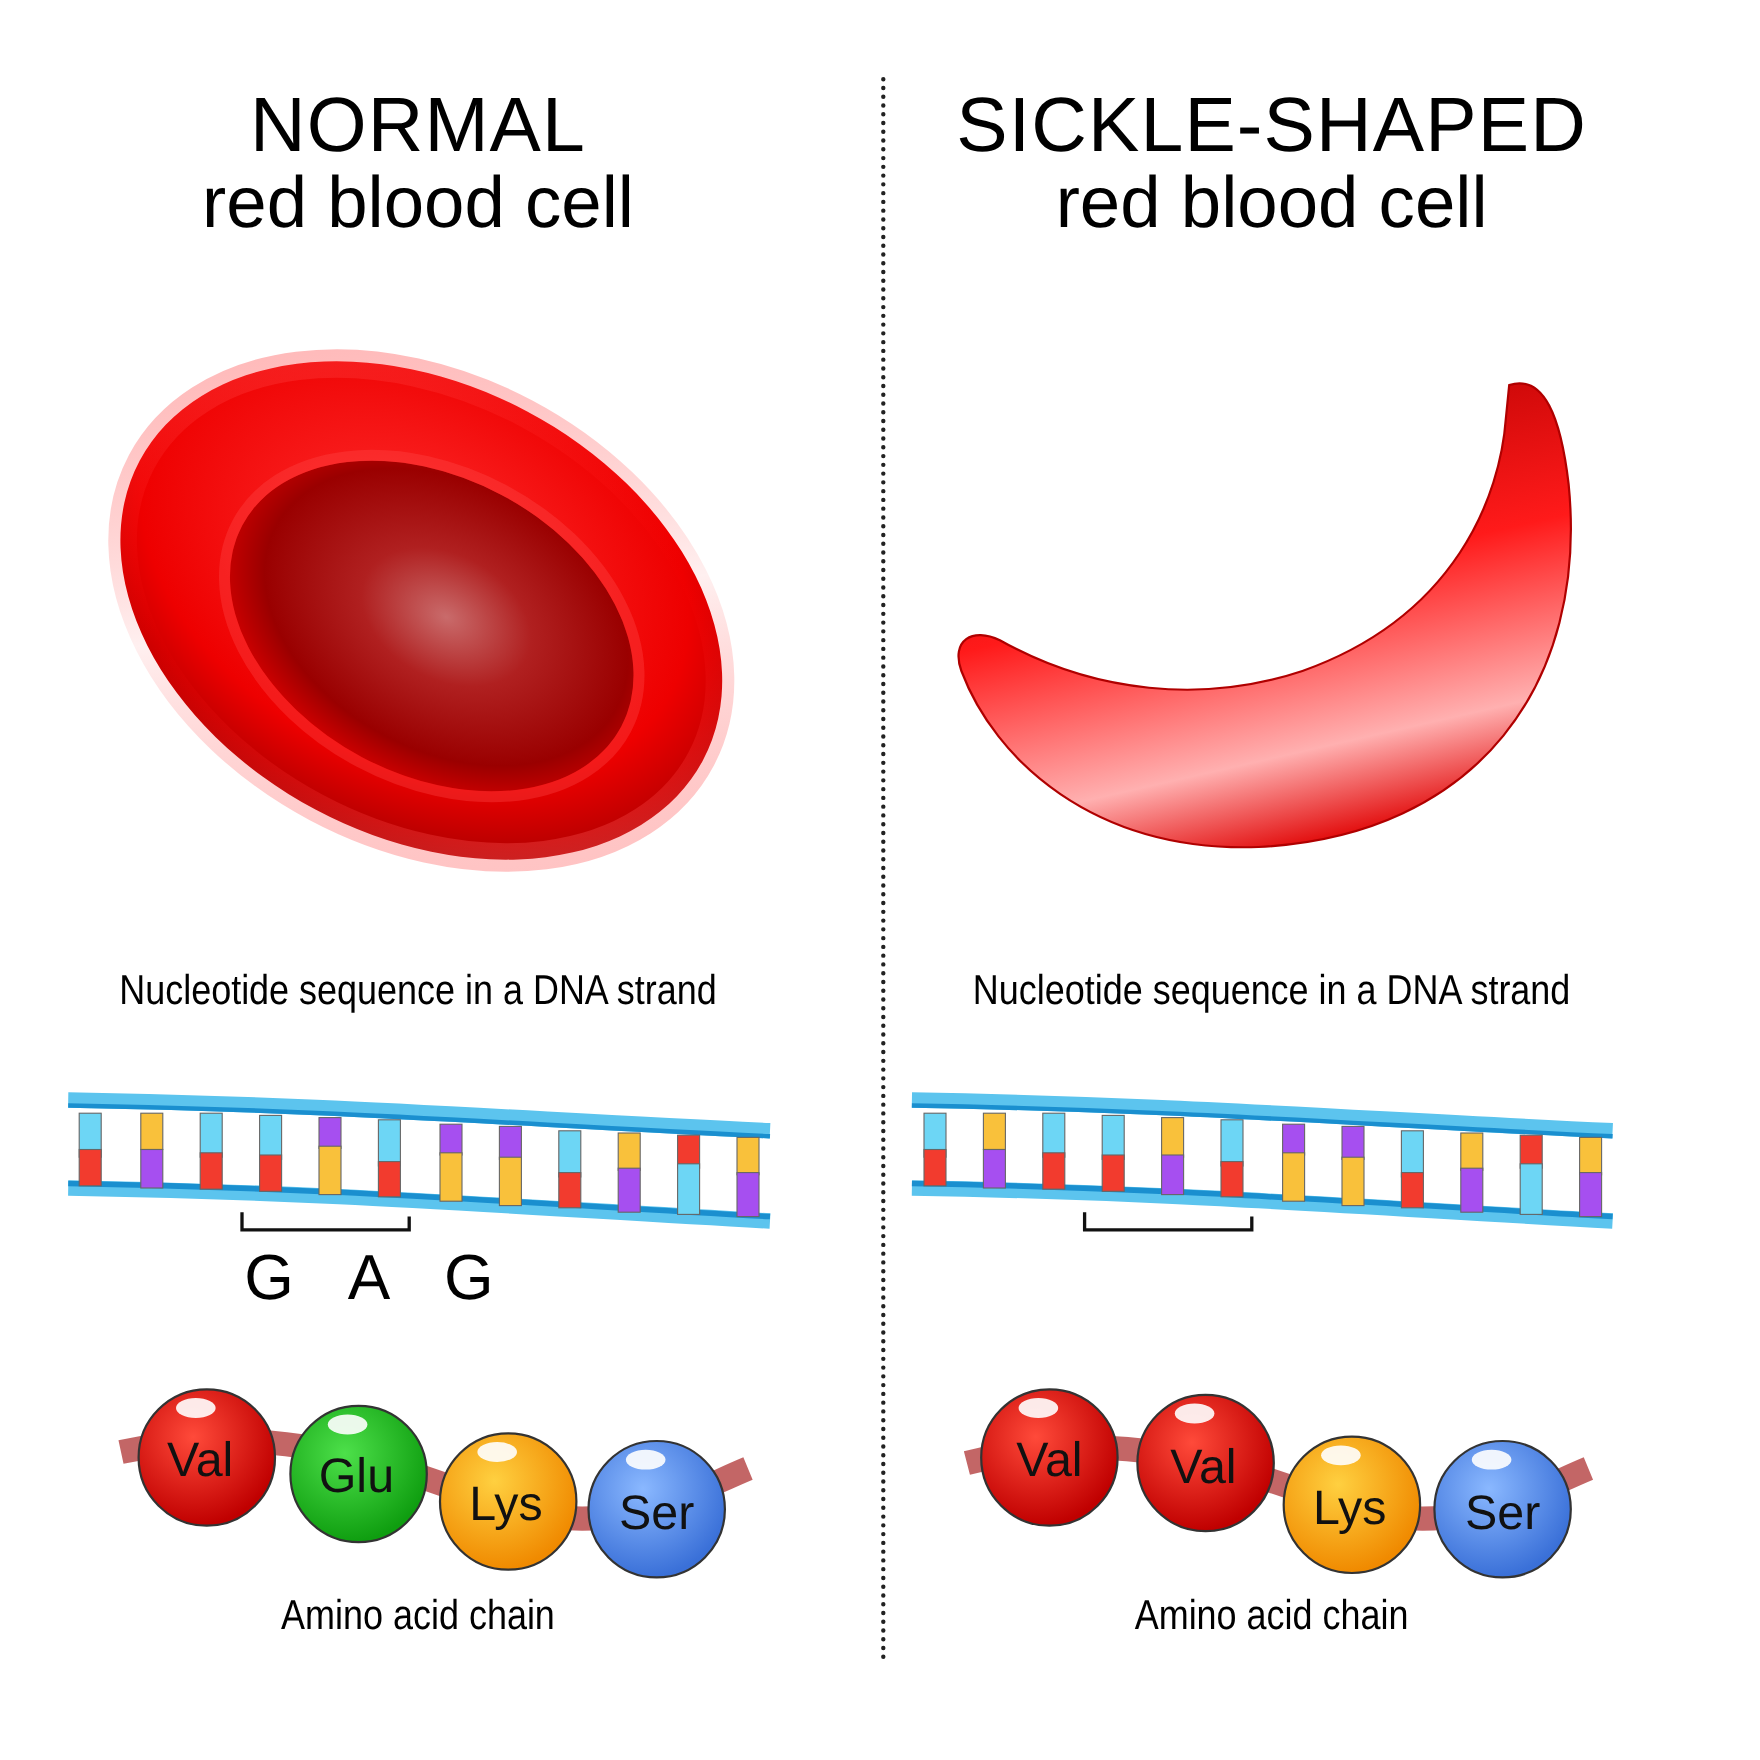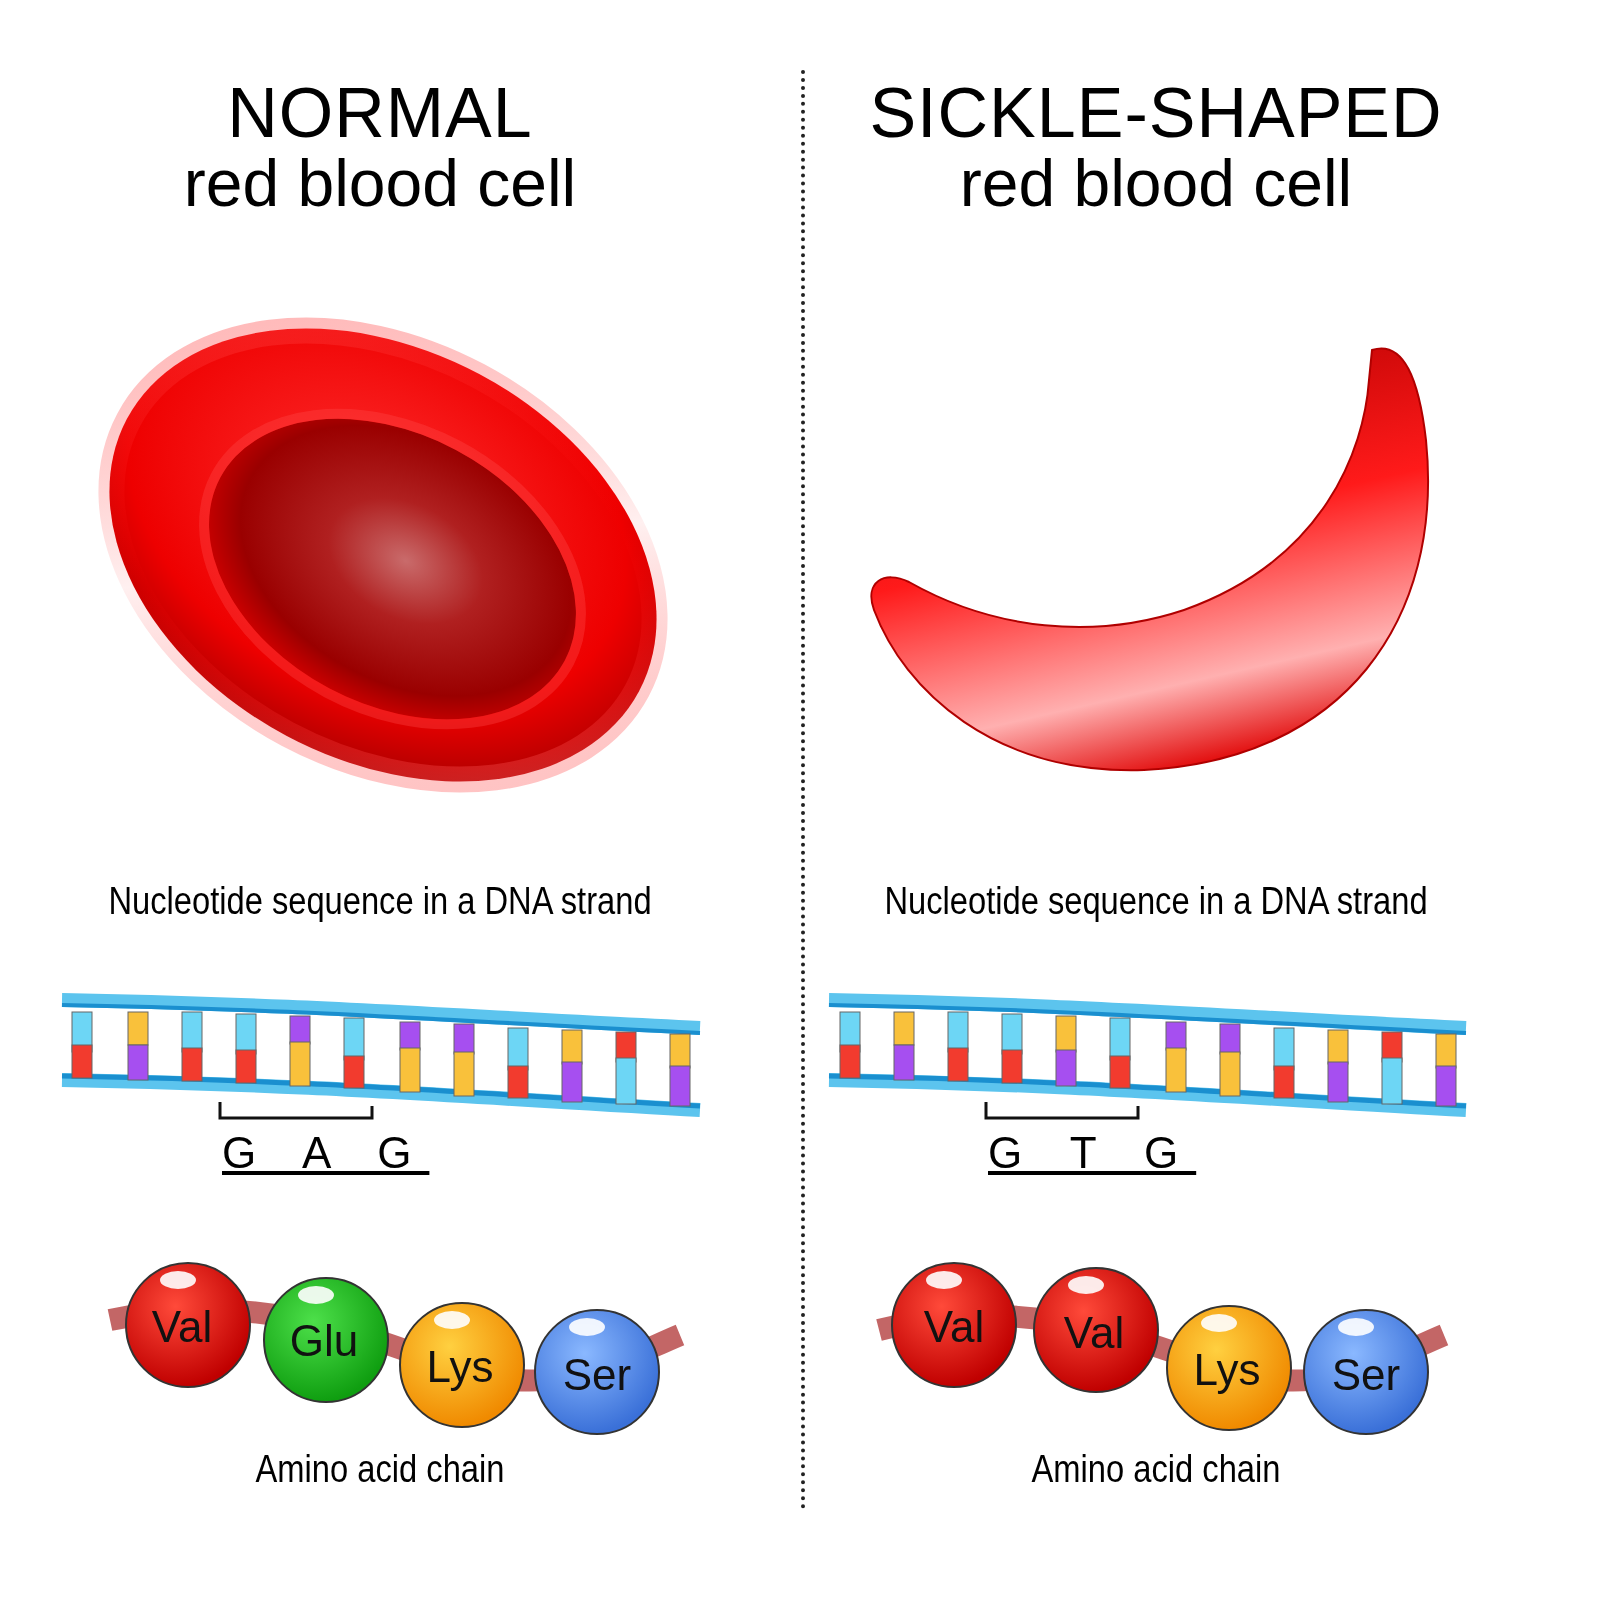--- a/index.html
+++ b/index.html
@@ -11,21 +11,21 @@
   .title { position:absolute; left:0; width:800px; text-align:center; line-height:1; }
   .title .l1 { position:absolute; top:78px; width:100%; font-size:70px; letter-spacing:1px; }
   .title .l2 { position:absolute; top:150px; width:100%; font-size:66px; }
   .left .title { left:-20px; }
   .right .title { left:-8px; }
   .caption { position:absolute; width:800px; text-align:center; font-size:38px;
              transform:scaleX(0.86); transform-origin:center; }
   .divider { position:absolute; left:801px; top:70px; height:1440px; width:0;
              border-left:4px dotted #222; }
   svg { position:absolute; overflow:visible; }
-  .codon { position:absolute; font-size:44px; letter-spacing:18px;text-decoration:underline; }
+  .codon { position:absolute; font-size:58px; letter-spacing:18px; }
   .aa-label { font-family:"Liberation Sans", sans-serif; font-size:44px; fill:#111; }
 </style>
 </head>
 <body>
 
 <div class="divider"></div>
 
 <div class="panel left">
   <div class="title">
     <div class="l1">NORMAL</div>
@@ -191,21 +191,20 @@
         <rect x="510" y="76" width="20" height="32" fill="#f23b2e"></rect>
       <rect x="564" y="40" width="20" height="34" fill="#f9c13b"></rect>
         <rect x="564" y="72" width="20" height="40" fill="#a64ff0"></rect>
       <rect x="618" y="42" width="20" height="30" fill="#f23b2e"></rect>
         <rect x="618" y="68" width="20" height="46" fill="#6dd6f5"></rect>
       <rect x="672" y="44" width="20" height="34" fill="#f9c13b"></rect>
         <rect x="672" y="76" width="20" height="40" fill="#a64ff0"></rect>
     </g>
     <path d="M222,112 L222,128 L374,128 L374,116" stroke="#111" stroke-width="3" fill="none"></path>
   </svg>
-  <div class="codon" style="left:224px;top:1128px;">G T G</div>
 
   <svg width="800" height="200" style="left:0;top:1250px;">
     <path d="M115,80 C250,45 350,80 460,120 C560,150 620,110 680,85" stroke="#b94b4b" stroke-width="22" fill="none" opacity="0.85"></path>
     <g stroke="#333" stroke-width="2">
       <ellipse cx="190" cy="75" rx="62" ry="62" fill="url(#gRed)"></ellipse>
       <ellipse cx="332" cy="80" rx="62" ry="62" fill="url(#gRed)"></ellipse>
       <ellipse cx="465" cy="118" rx="62" ry="62" fill="url(#gOrange)"></ellipse>
       <ellipse cx="602" cy="122" rx="62" ry="62" fill="url(#gBlue)"></ellipse>
     </g>
     <g fill="#fff" opacity="0.9">

